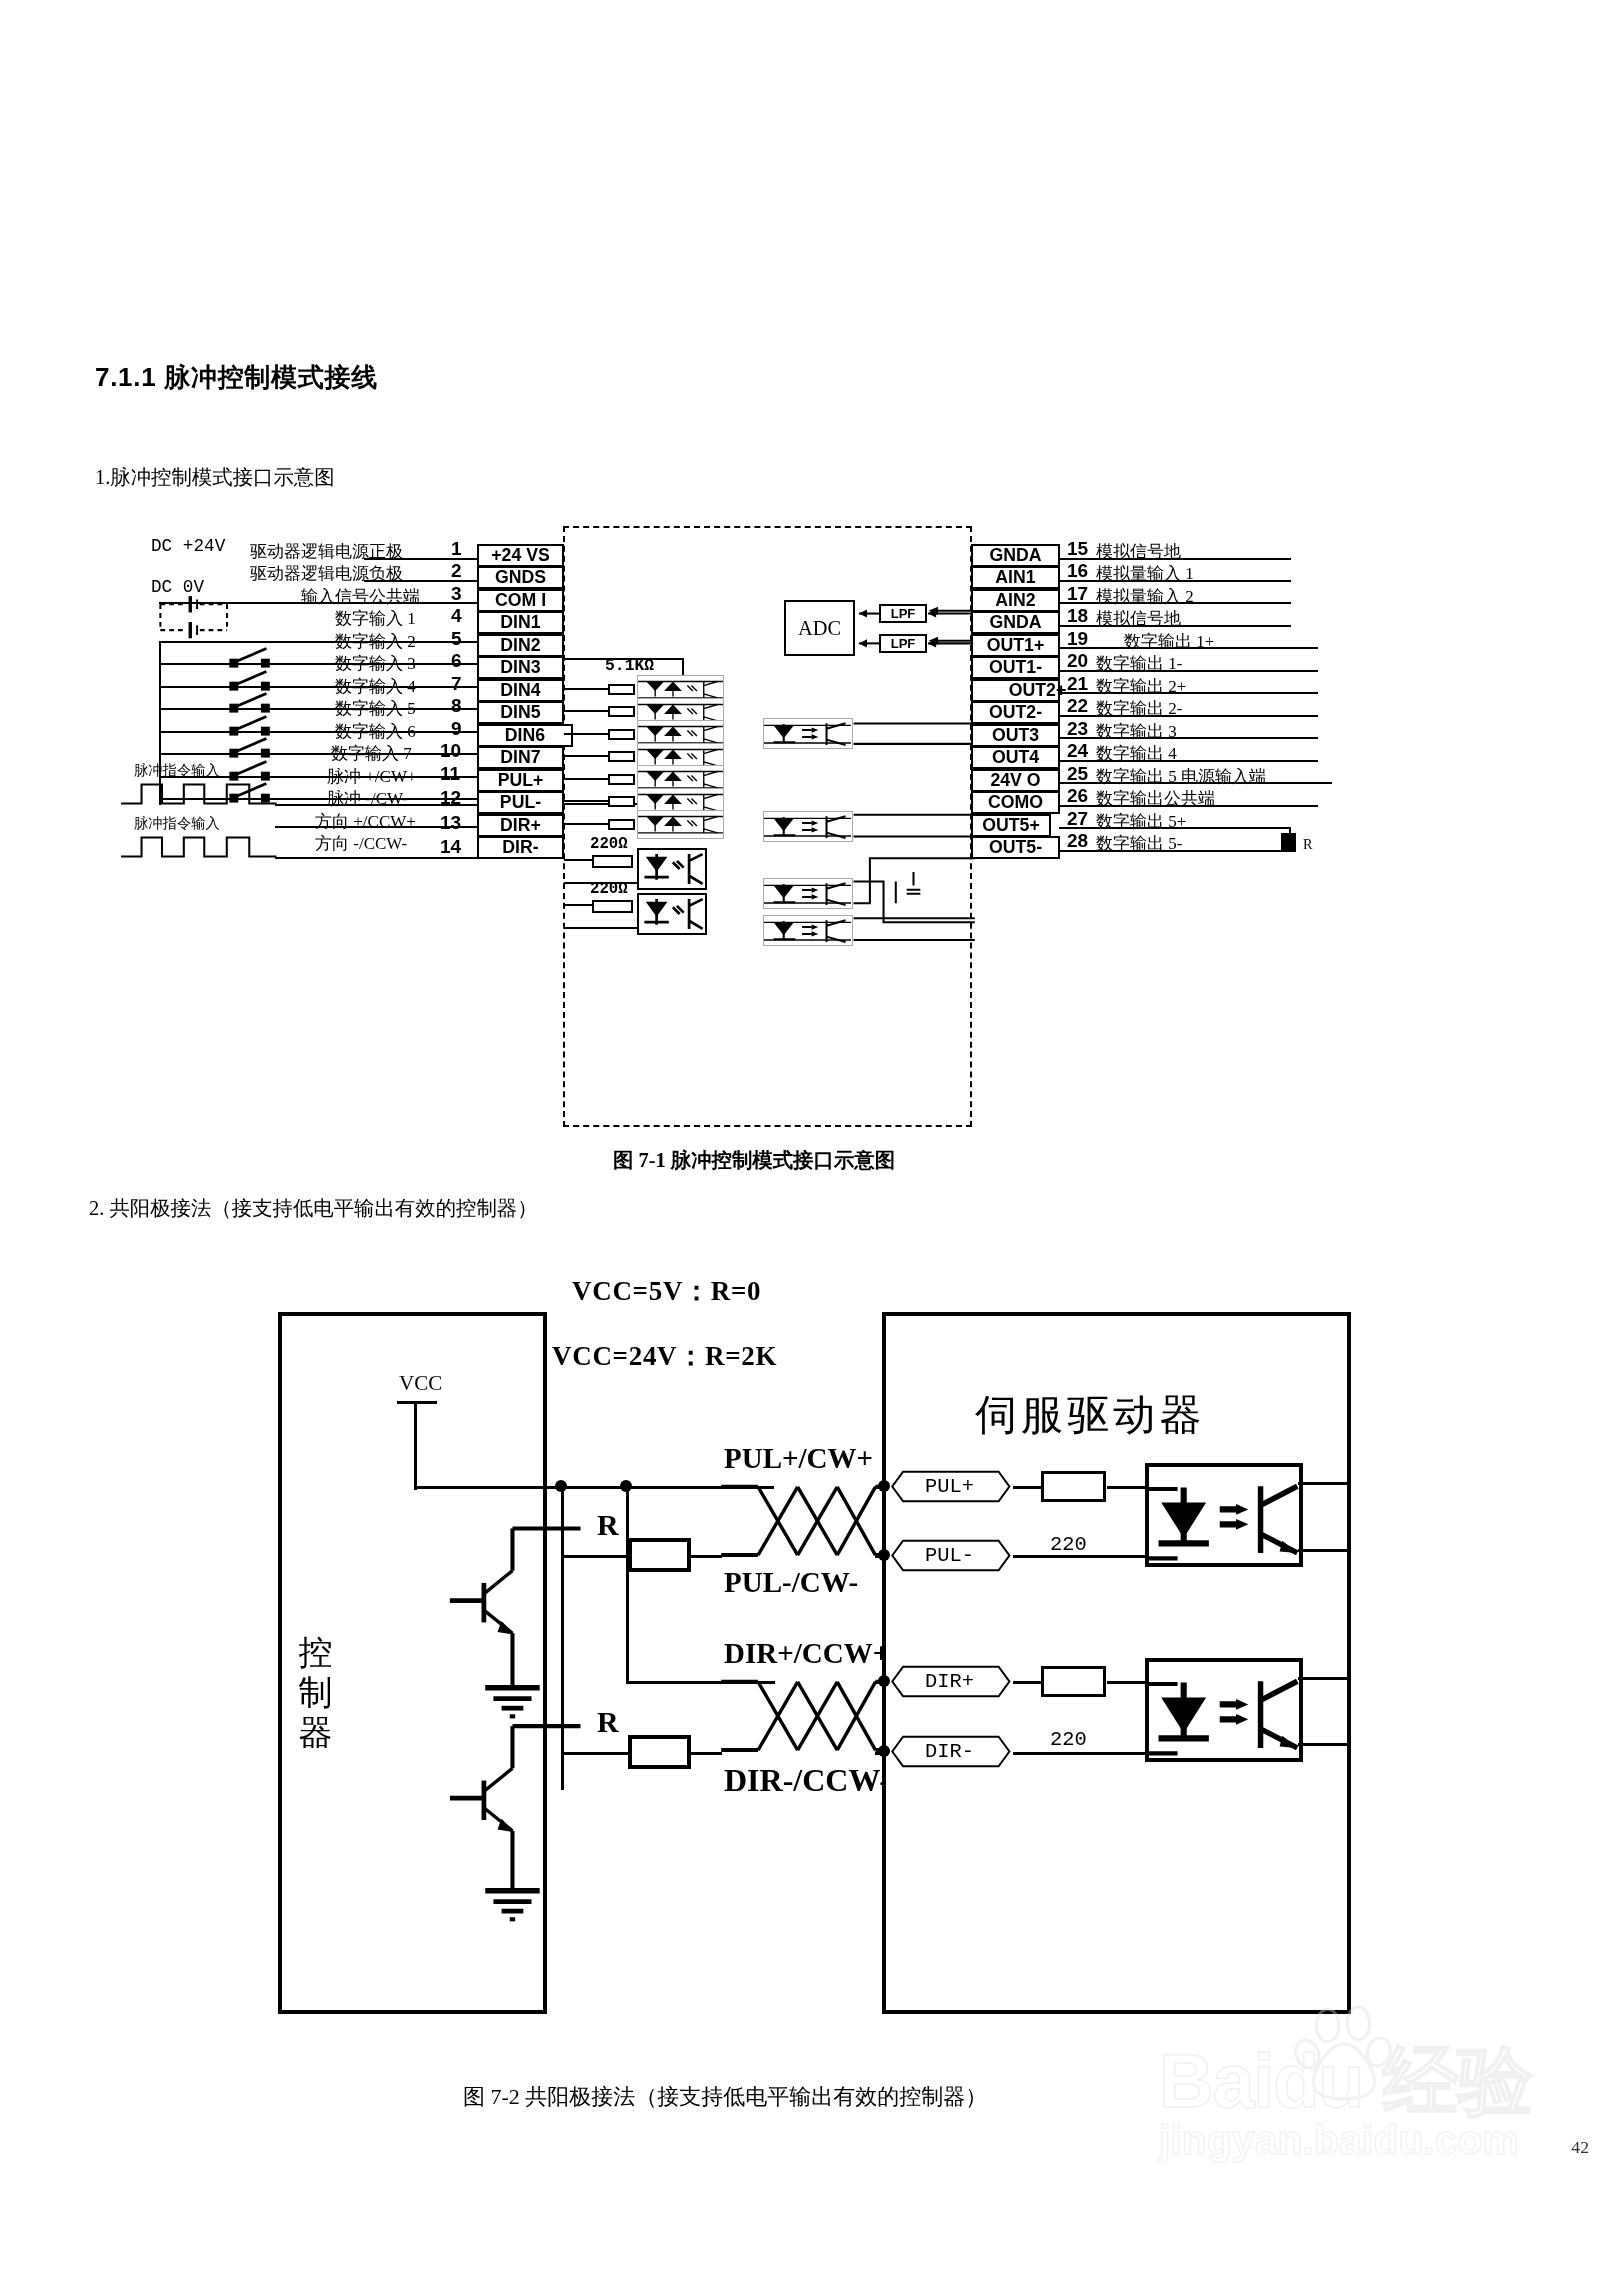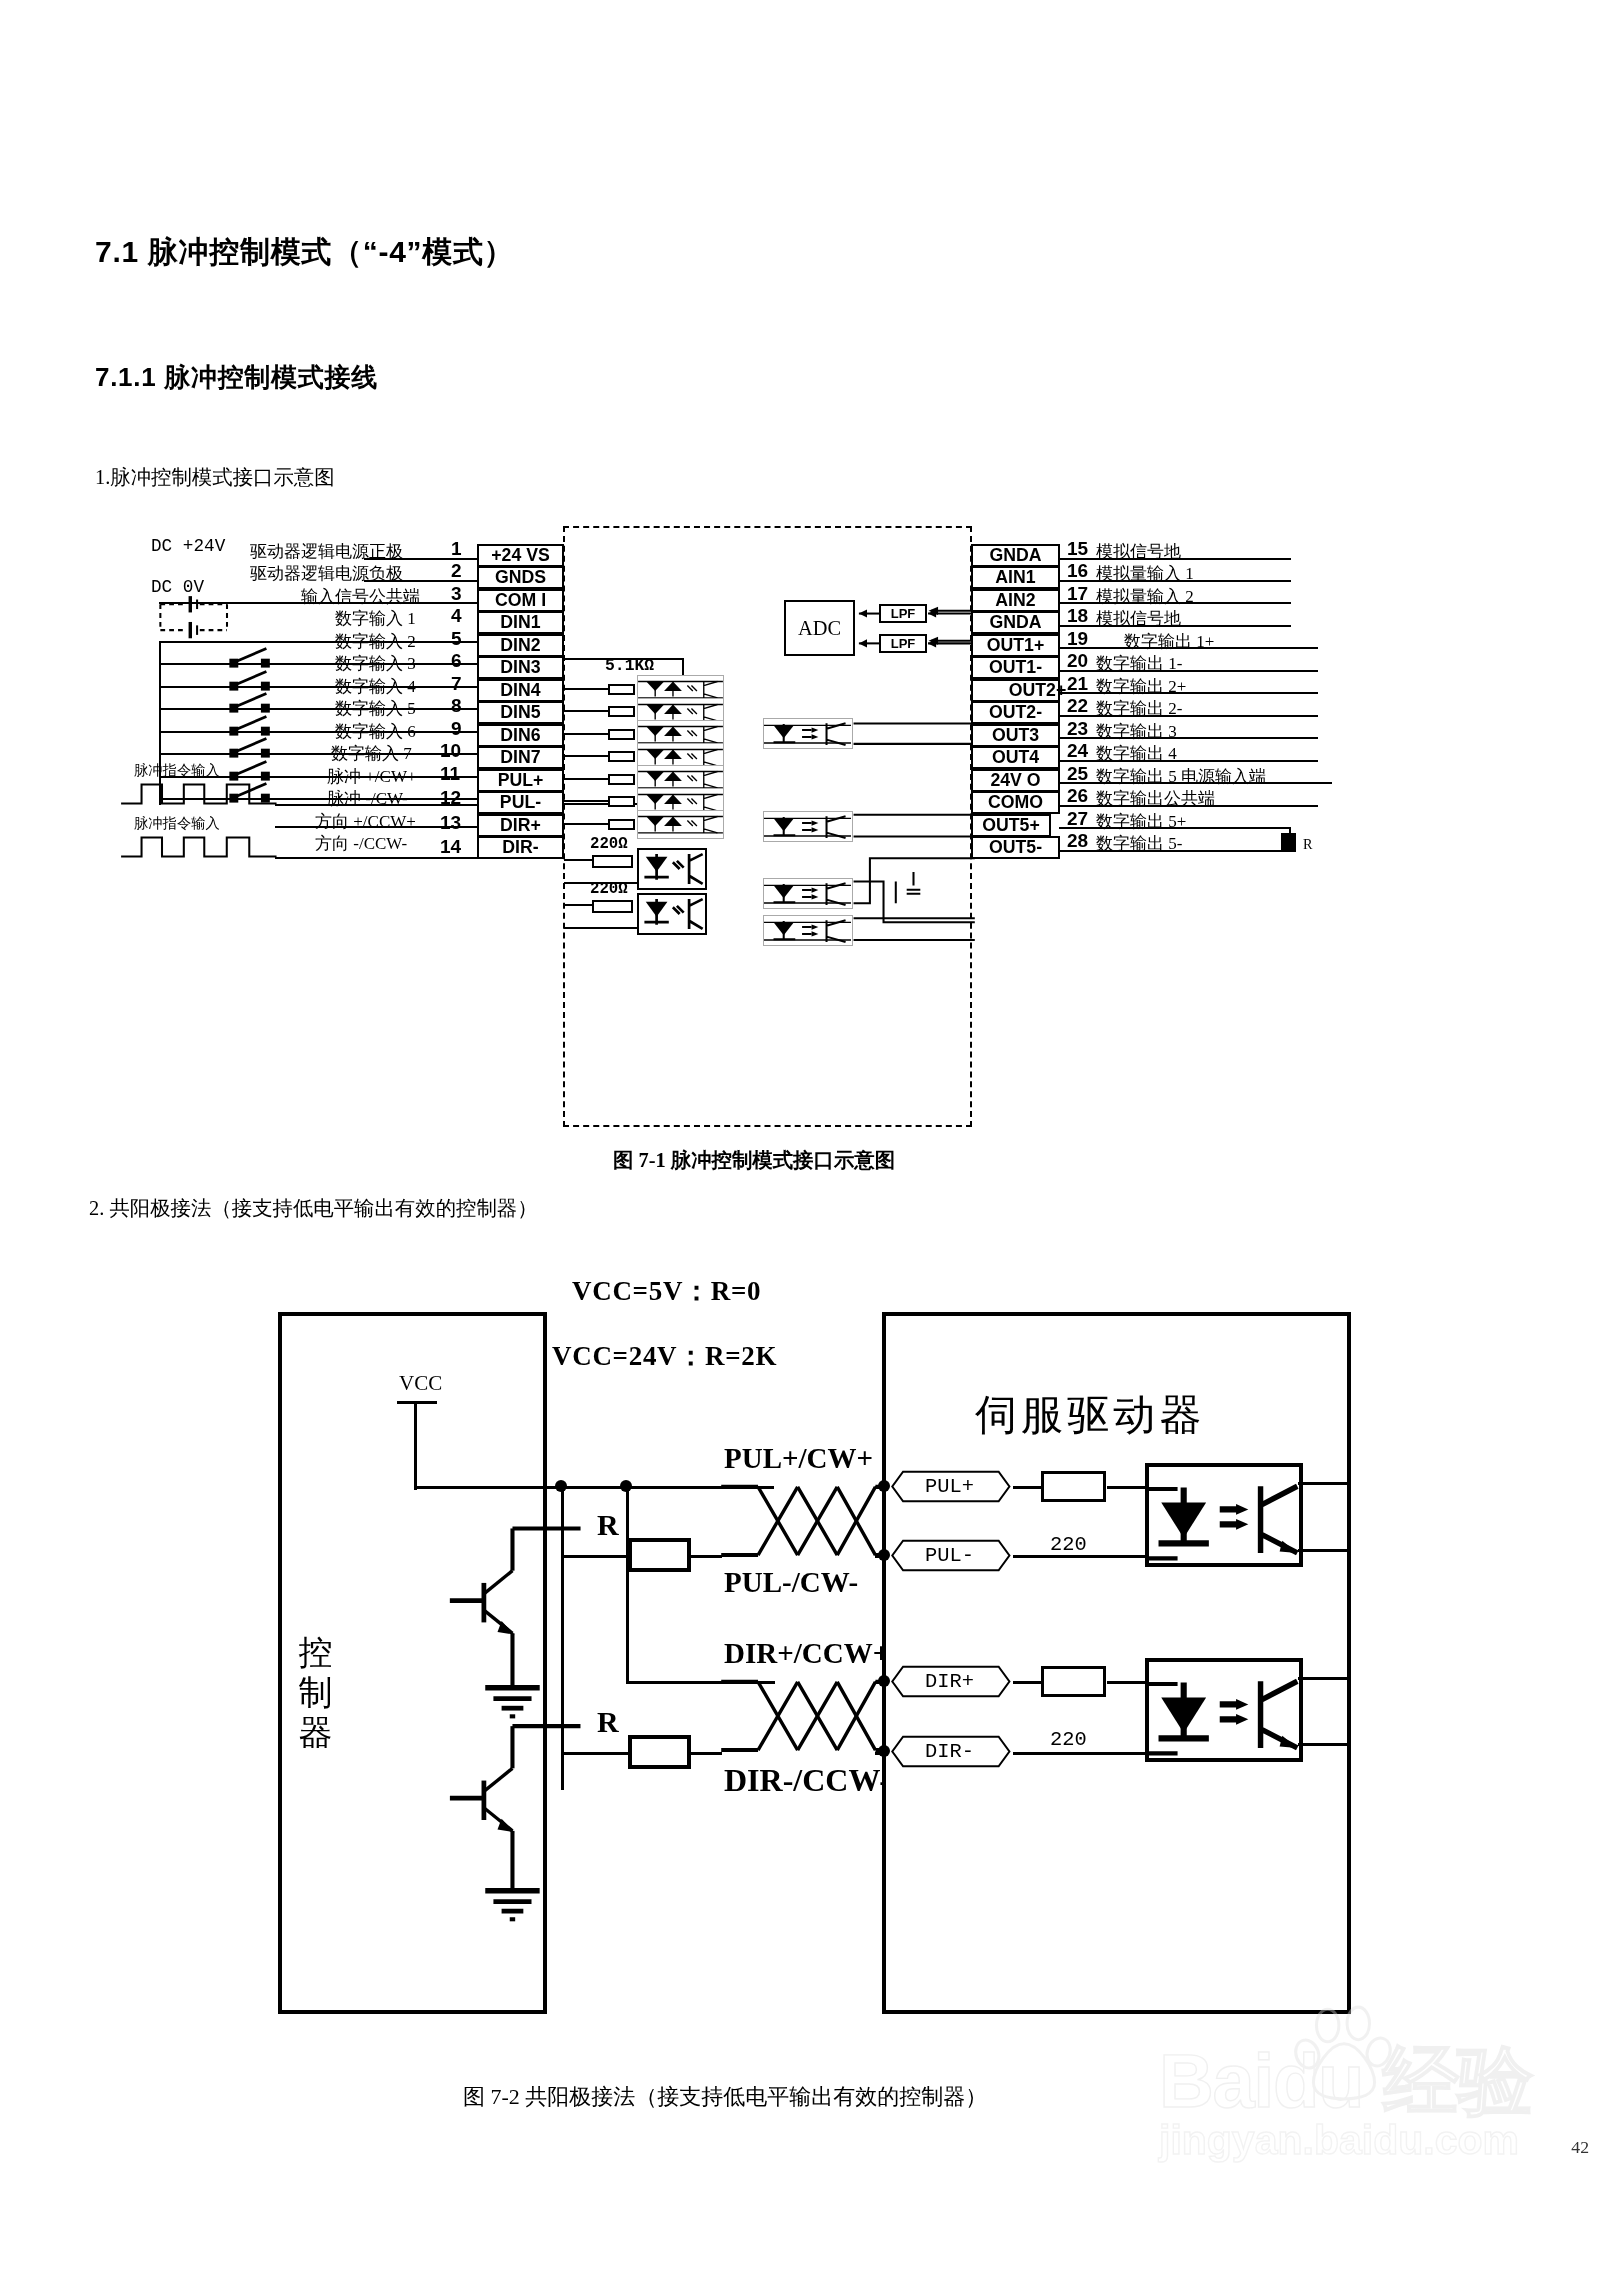--- a/index.html
+++ b/index.html
@@ -105,37 +105,36 @@
   .opto{position:absolute;box-sizing:border-box;border:1.4px solid #aaa;background:#fff;}
 
   svg{display:block;overflow:visible;}
   .st{stroke:#000;fill:none;}
 </style>
 </head>
 <body>
 
 <div class="page">
 
-  <div id="sec-71">7.1 脉冲控制模式（“-4”模式）</div>
   <div id="sec-711">7.1.1 脉冲控制模式接线</div>
   <div id="item1-label">1.脉冲控制模式接口示意图</div>
 
   <div class="dg" id="figure1" style="left:0;top:0;width:1623px;height:1131px;">
 
     <div class="dashbox" style="left:563px;top:526px;width:409px;height:601px;"></div>
 
     <div class="term" style="left:477px;top:544px;width:87px;height:22.5px;">+24 VS</div>
     <div class="term" style="left:477px;top:566px;width:87px;height:22.5px;">GNDS</div>
     <div class="term" style="left:477px;top:589px;width:87px;height:22.5px;">COM I</div>
     <div class="term" style="left:477px;top:611px;width:87px;height:22.5px;">DIN1</div>
     <div class="term" style="left:477px;top:634px;width:87px;height:22.5px;">DIN2</div>
     <div class="term" style="left:477px;top:656px;width:87px;height:22.5px;">DIN3</div>
     <div class="term" style="left:477px;top:679px;width:87px;height:22.5px;">DIN4</div>
     <div class="term" style="left:477px;top:701px;width:87px;height:22.5px;">DIN5</div>
-    <div class="term" style="left:477px;top:724px;width:87px;height:22.5px;">DIN6</div>
+    <div class="term" style="left:477px;top:724px;width:96px;height:22.5px;">DIN6</div>
     <div class="term" style="left:477px;top:746px;width:87px;height:22.5px;">DIN7</div>
     <div class="term" style="left:477px;top:769px;width:87px;height:22.5px;">PUL+</div>
     <div class="term" style="left:477px;top:791px;width:87px;height:22.5px;">PUL-</div>
     <div class="term" style="left:477px;top:814px;width:87px;height:22.5px;">DIR+</div>
     <div class="term" style="left:477px;top:836px;width:87px;height:22.5px;">DIR-</div>
 
     <div class="cnlabel" style="left:250px;top:540px;">驱动器逻辑电源正极</div>
     <div class="pinnum" style="left:451px;top:538px;">1</div>
     <div class="cnlabel" style="left:250px;top:562px;">驱动器逻辑电源负极</div>
     <div class="pinnum" style="left:451px;top:560px;">2</div>

